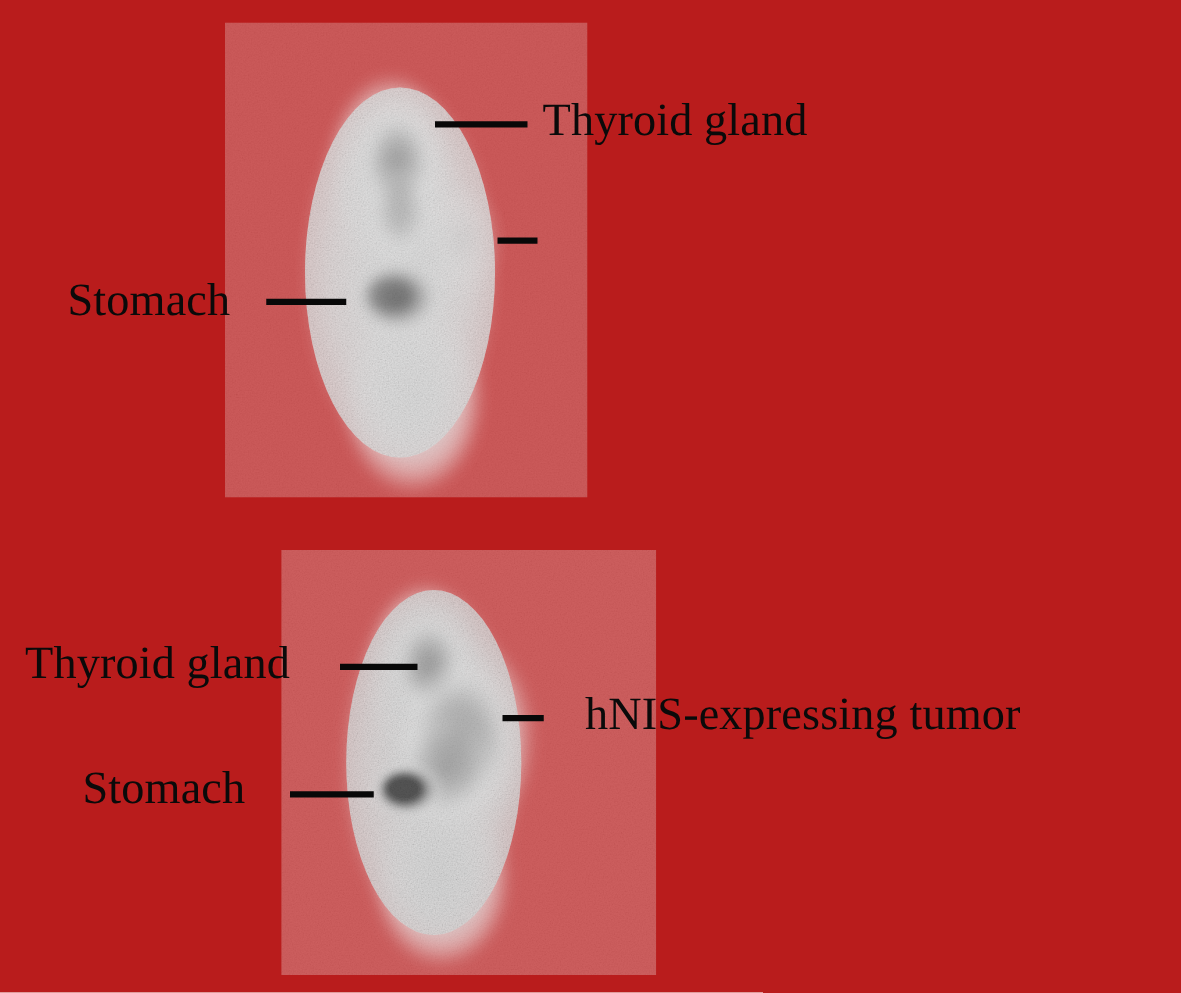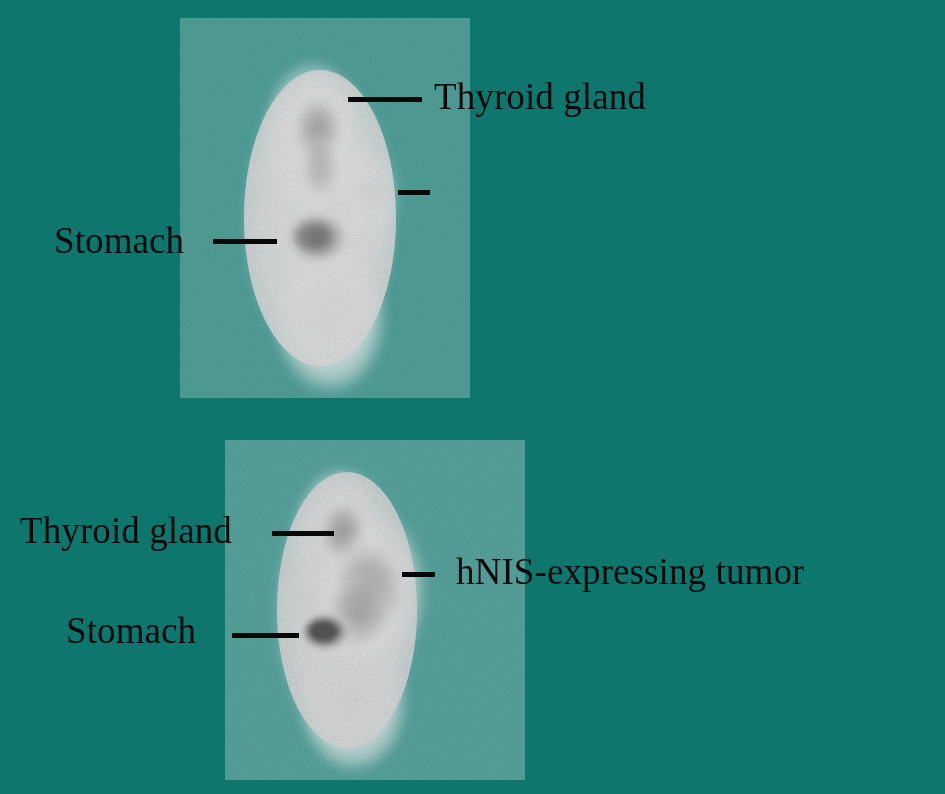--- a/index.html
+++ b/index.html
@@ -4,21 +4,21 @@
 <style>
   html, body {
     margin: 0;
     padding: 0;
     background: #ffffff;
   }
   #page {
     position: relative;
     width: 945px;
     height: 794px;
-    background: #0f766e;
+    background: #b91c1c;
     overflow: hidden;
     font-family: "Liberation Serif", "DejaVu Serif", serif;
   }
   .scan-panel {
     position: absolute;
   }
   .scan-svg {
     display: block;
   }
   .label {
@@ -35,21 +35,21 @@
     background: #080808;
     height: 5px;
     border-radius: 0;
   }
   
   #lbl-thyroid-top   { left: 434px; top: 78px; }
   #lbl-u87-top       { left: 456px; top: 170px; }
   #lbl-stomach-top   { left: 54px;  top: 222px; }
   
   #lbl-thyroid-bot   { left: 20px;  top: 512px; }
-  #lbl-hnis-bot      { left: 456px; top: 553px; }
+  #lbl-hnis-bot      { left: 468px; top: 553px; }
   #lbl-stomach-bot   { left: 66px;  top: 612px; }
   
   #lead-thyroid-top  { left: 348px; top: 97px;  width: 74px; }
   #lead-u87-top      { left: 398px; top: 190px; width: 32px; }
   #lead-stomach-top  { left: 213px; top: 239px; width: 64px; }
   
   #lead-thyroid-bot  { left: 272px; top: 531px; width: 62px; }
   #lead-hnis-bot     { left: 402px; top: 572px; width: 33px; }
   #lead-stomach-bot  { left: 232px; top: 633px; width: 67px; }
 </style>

